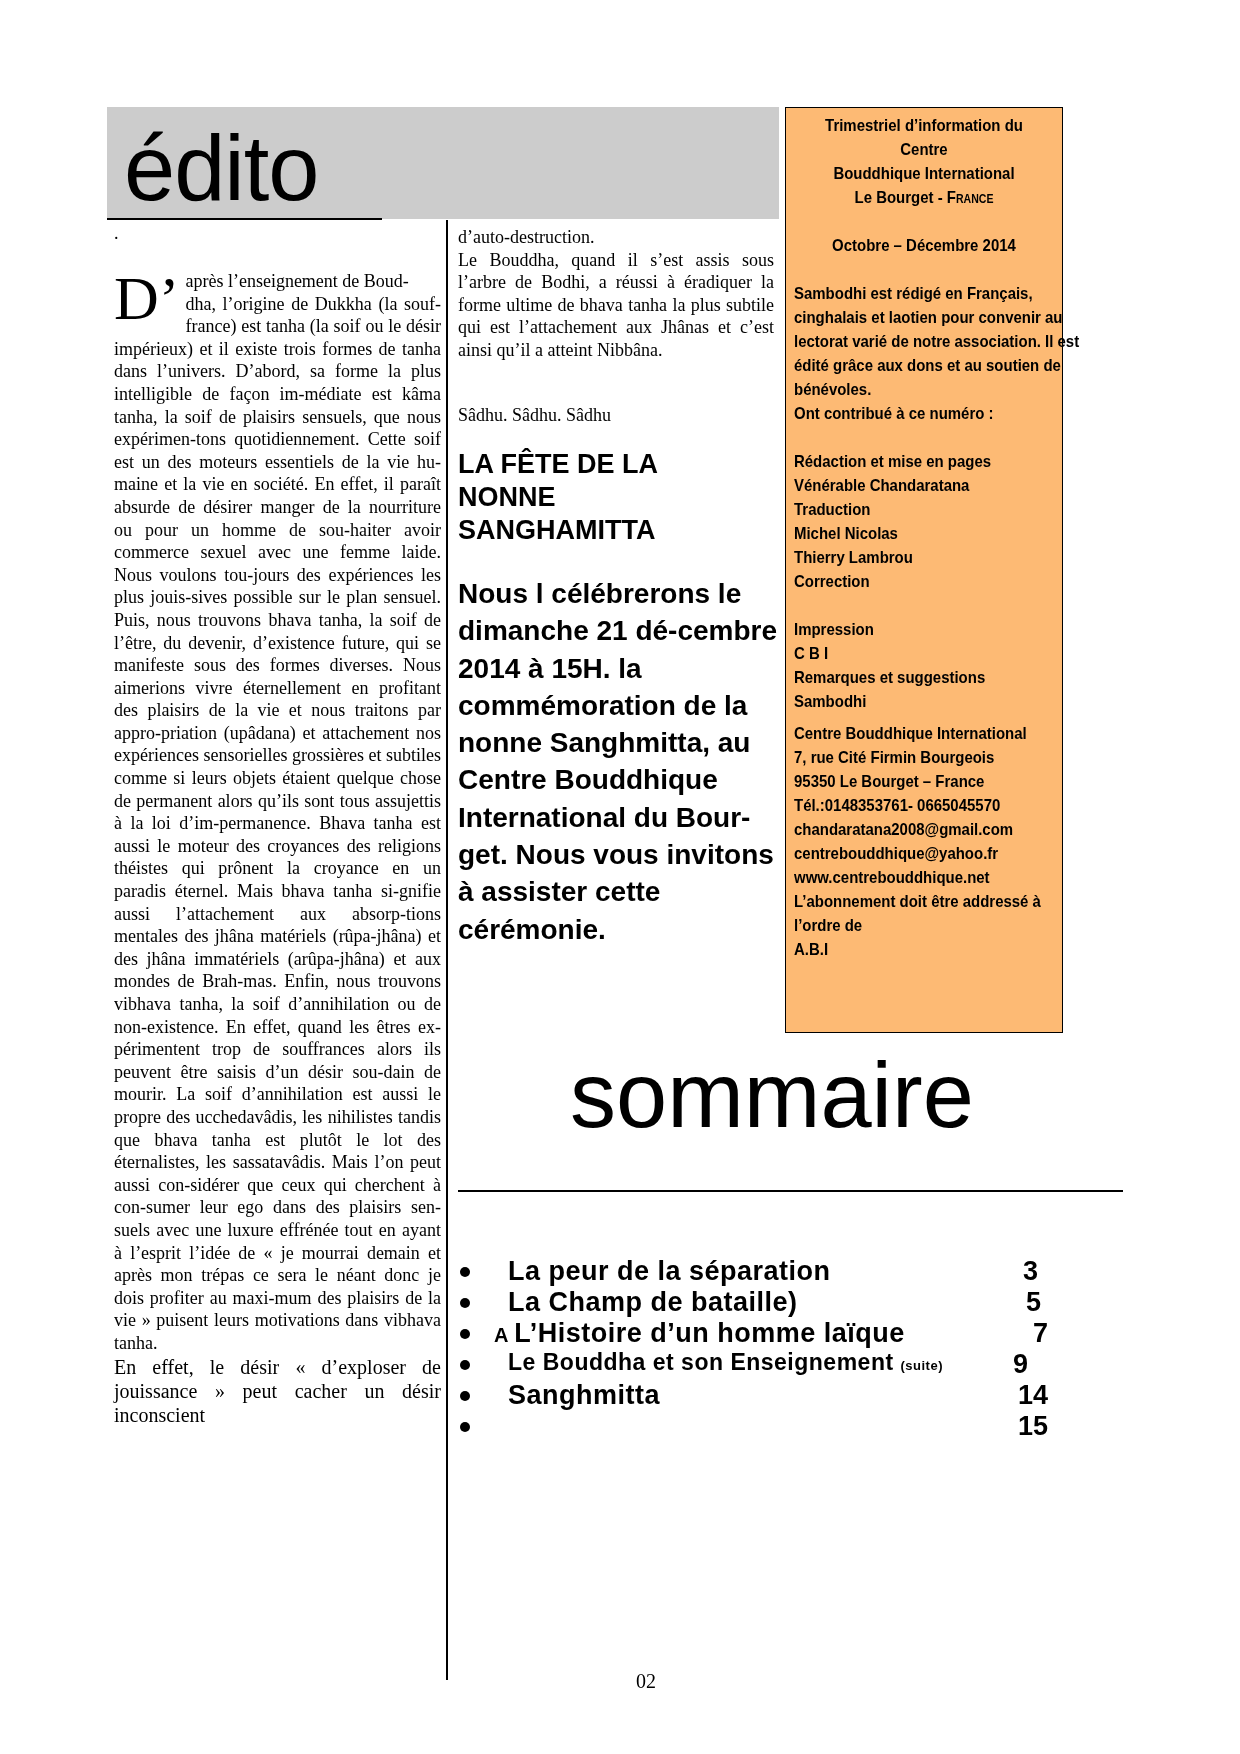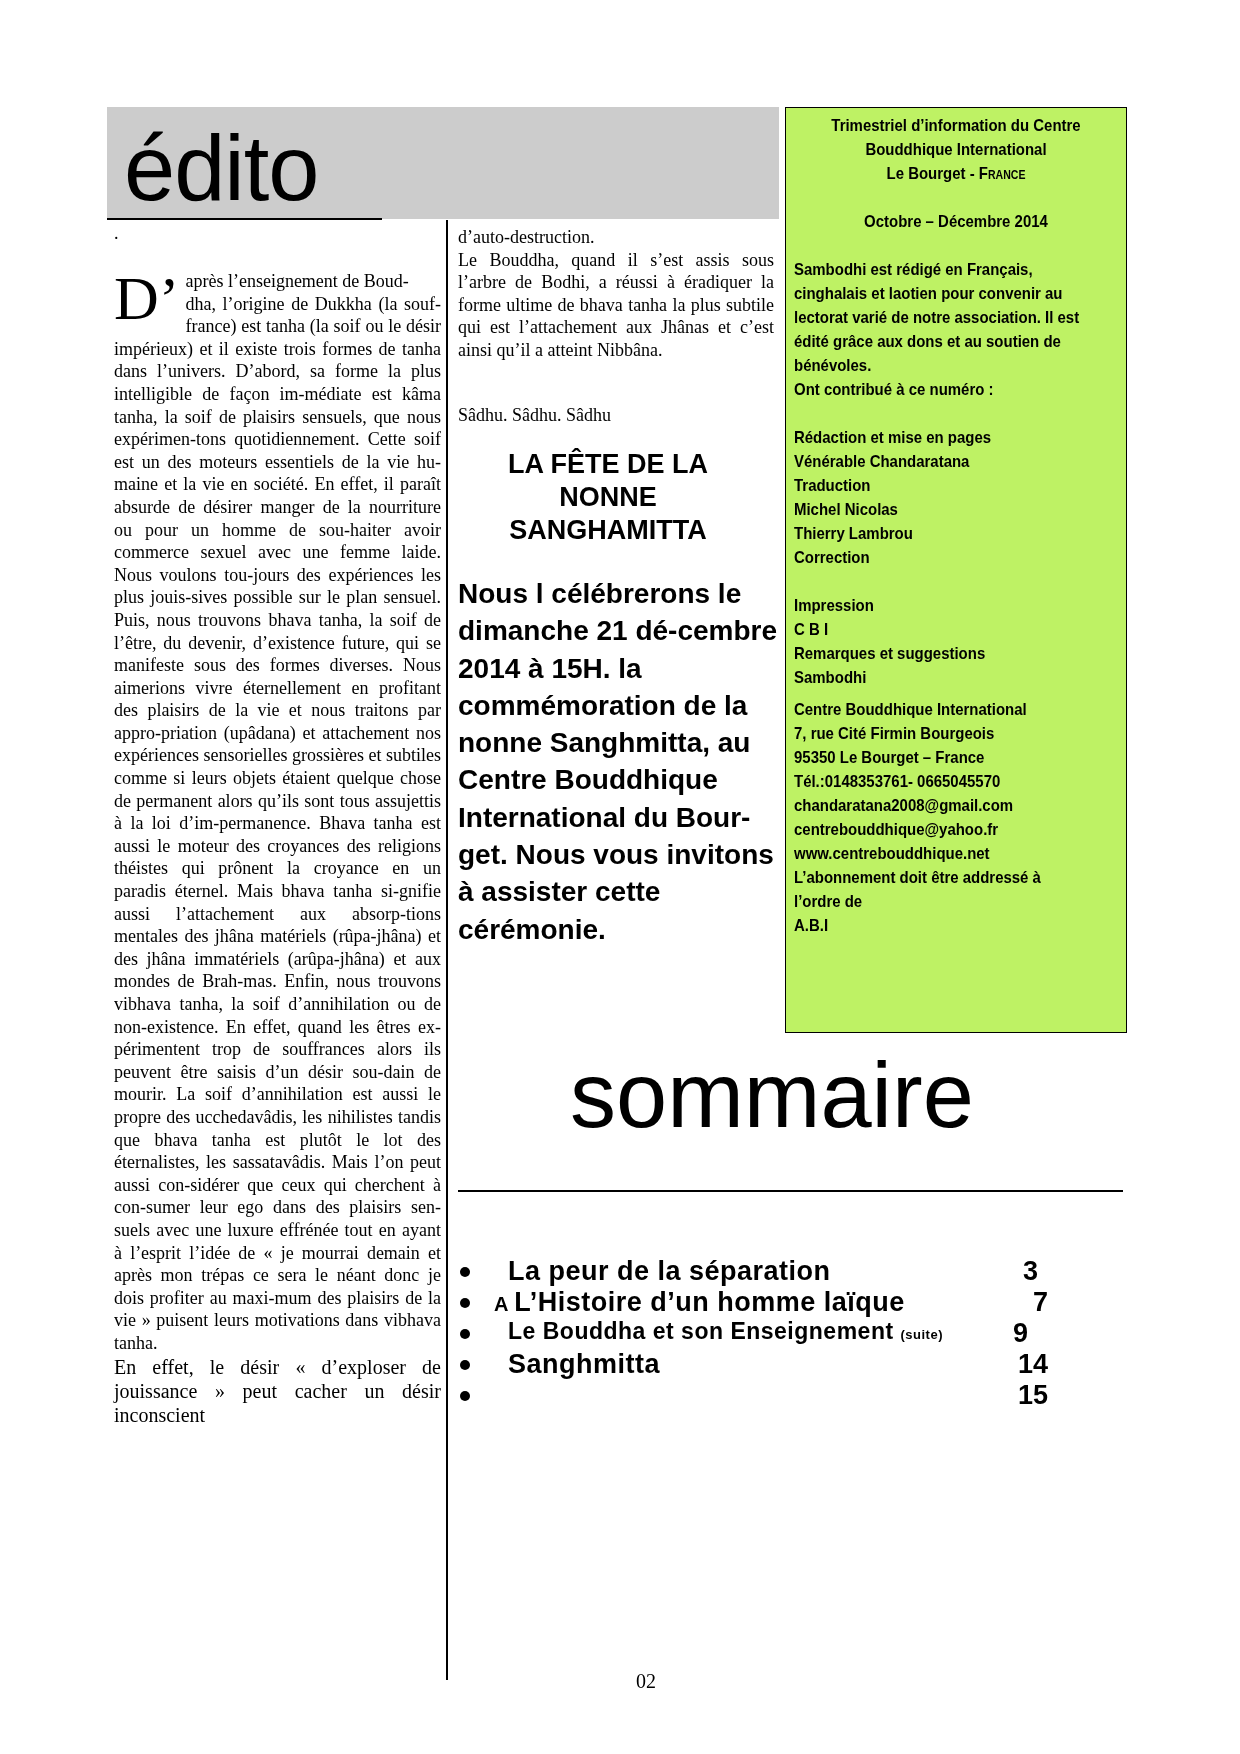--- a/index.html
+++ b/index.html
@@ -7,40 +7,40 @@
   .abs { position:absolute; }
   .serif { font-family:"Liberation Serif", "DejaVu Serif", serif; }
   .sans { font-family:"Liberation Sans", "DejaVu Sans", sans-serif; }
 
   
   #title-band { left:107px; top:107px; width:672px; height:112px; background:#cccccc; }
   #edito-title { left:124px; top:118px; font-size:92px; line-height:100px; letter-spacing:-1px; }
   #band-underline { left:107px; top:218px; width:275px; height:2px; background:#000; }
 
   
-  #info-box { left:785px; top:107px; width:342px; height:926px; border:1.5px solid #000; box-sizing:border-box; background:#bef264; }
+  #info-box { left:785px; top:107px; width:278px; height:926px; border:1.5px solid #000; box-sizing:border-box; background:#fdba74; }
   .info-center { text-align:center; font-size:17px; line-height:24px; font-weight:bold; transform:scaleX(0.88); transform-origin:center top; }
   .info-left { font-size:17px; line-height:24px; font-weight:bold; transform:scaleX(0.88); transform-origin:left top; white-space:nowrap; }
   .smallcaps { font-variant:small-caps; }
 
   
   #col-divider { left:446px; top:220px; width:1.5px; height:1460px; background:#000; }
 
   
   #col1 { left:114px; top:222px; width:327px; font-size:18px; line-height:22.6px; text-align:justify; }
   #col1 .dot { display:block; height:22px; }
   #col1 .dropcap { float:left; font-size:62px; line-height:52px; margin:2px 6px 0 0; }
   #col1 p { margin:0; }
   #col1 .end-lines { font-size:20px; line-height:24px; }
 
   
   #col2 { left:458px; top:226px; width:316px; font-size:18px; line-height:22.6px; text-align:justify; }
   #col2 p { margin:0; }
   #sadhu { left:458px; top:405px; font-size:18px; }
-  #fete-heading { left:458px; top:448px; width:300px; font-size:27px; line-height:33px; font-weight:bold;text-align:center; }
+  #fete-heading { left:458px; top:448px; width:300px; font-size:27px; line-height:33px; font-weight:bold; }
   #fete-body { left:458px; top:575px; width:320px; font-size:28px; line-height:37.3px; font-weight:bold; }
 
   
   #sommaire-title { left:570px; top:1045px; font-size:92px; line-height:100px; }
   #sommaire-rule { left:458px; top:1190px; width:665px; height:1.5px; background:#000; }
   #toc { left:458px; top:1262px; width:700px; }
   .toc-row { position:relative; height:31px; font-weight:900; }
   .toc-bullet { position:absolute; left:2px; top:5px; width:10px; height:10px; border-radius:50%; background:#000; }
   .toc-label { position:absolute; left:50px; top:-6px; white-space:nowrap; font-size:27px; letter-spacing:0.5px; }
   .toc-page { position:absolute; top:-6px; font-size:27px; }
@@ -122,20 +122,25 @@
 <div id="sommaire-title" class="abs sans">sommaire</div>
 <div id="sommaire-rule" class="abs"></div>
 <div id="toc" class="abs sans">
     <div class="toc-row">
       <span class="toc-bullet"></span>
       <span class="toc-label" style="font-size: 27px;"><span>La peur de la  séparation</span></span>
       <span class="toc-page" style="left: 565px;">3</span>
     </div>
     <div class="toc-row">
       <span class="toc-bullet"></span>
+      <span class="toc-label" style="font-size: 27px;"><span>La Champ de bataille)</span></span>
+      <span class="toc-page" style="left: 568px;">5</span>
+    </div>
+    <div class="toc-row">
+      <span class="toc-bullet"></span>
       <span class="toc-label" style="font-size: 27px; left: 36px;"><span style="font-size: 20px;">A </span><span>L’Histoire d’un homme laïque</span></span>
       <span class="toc-page" style="left: 575px;">7</span>
     </div>
     <div class="toc-row">
       <span class="toc-bullet"></span>
       <span class="toc-label" style="font-size: 23px;"><span>Le Bouddha et son Enseignement </span><span class="toc-suffix">(suite)</span></span>
       <span class="toc-page" style="left: 555px;">9</span>
     </div>
     <div class="toc-row">
       <span class="toc-bullet"></span>

